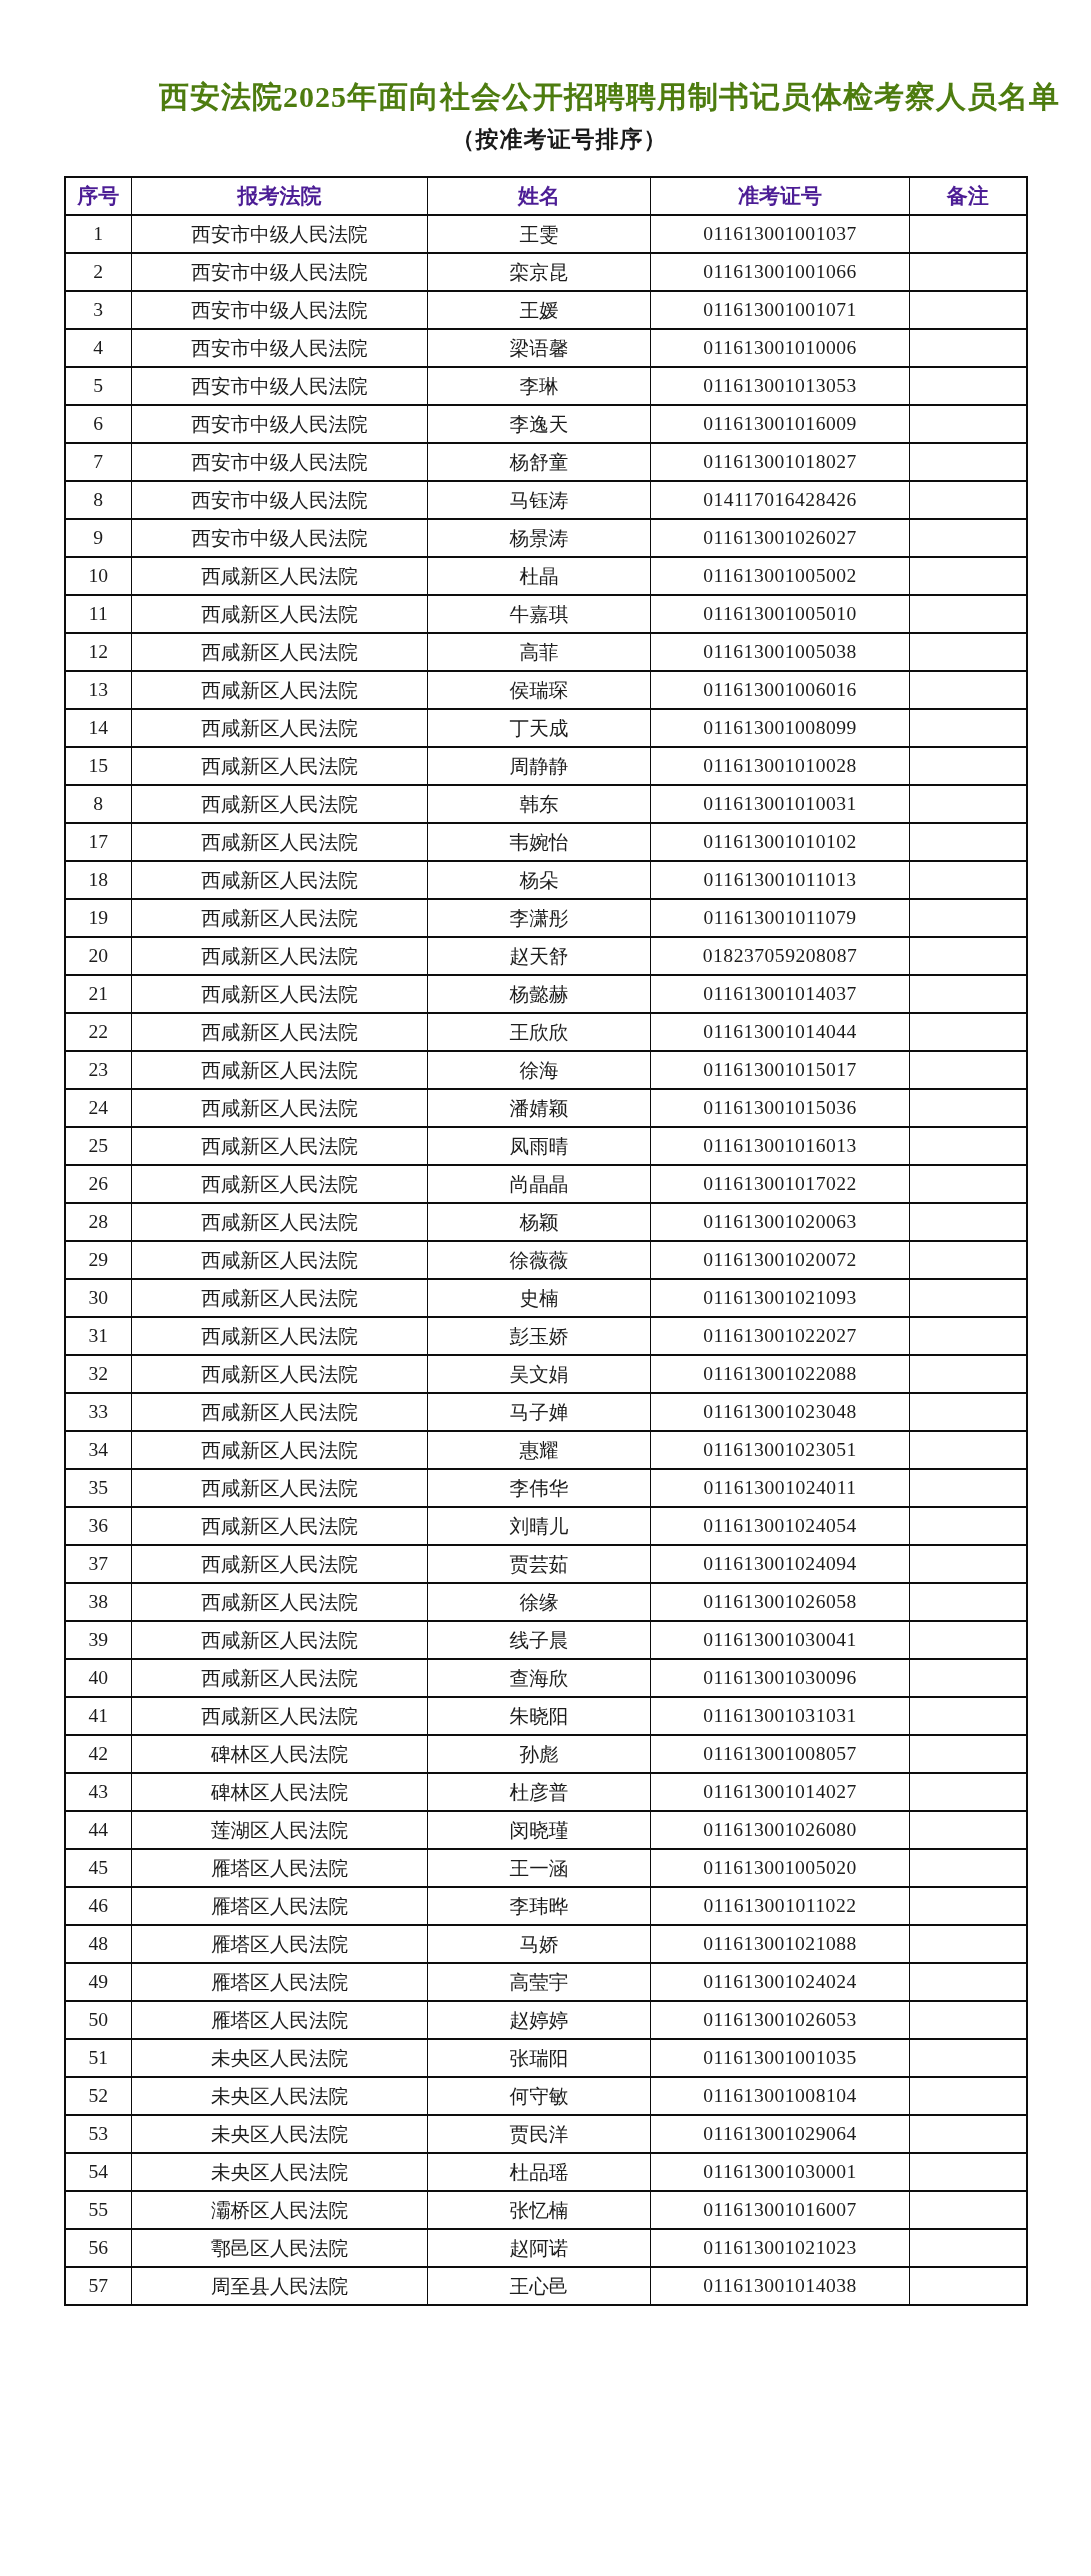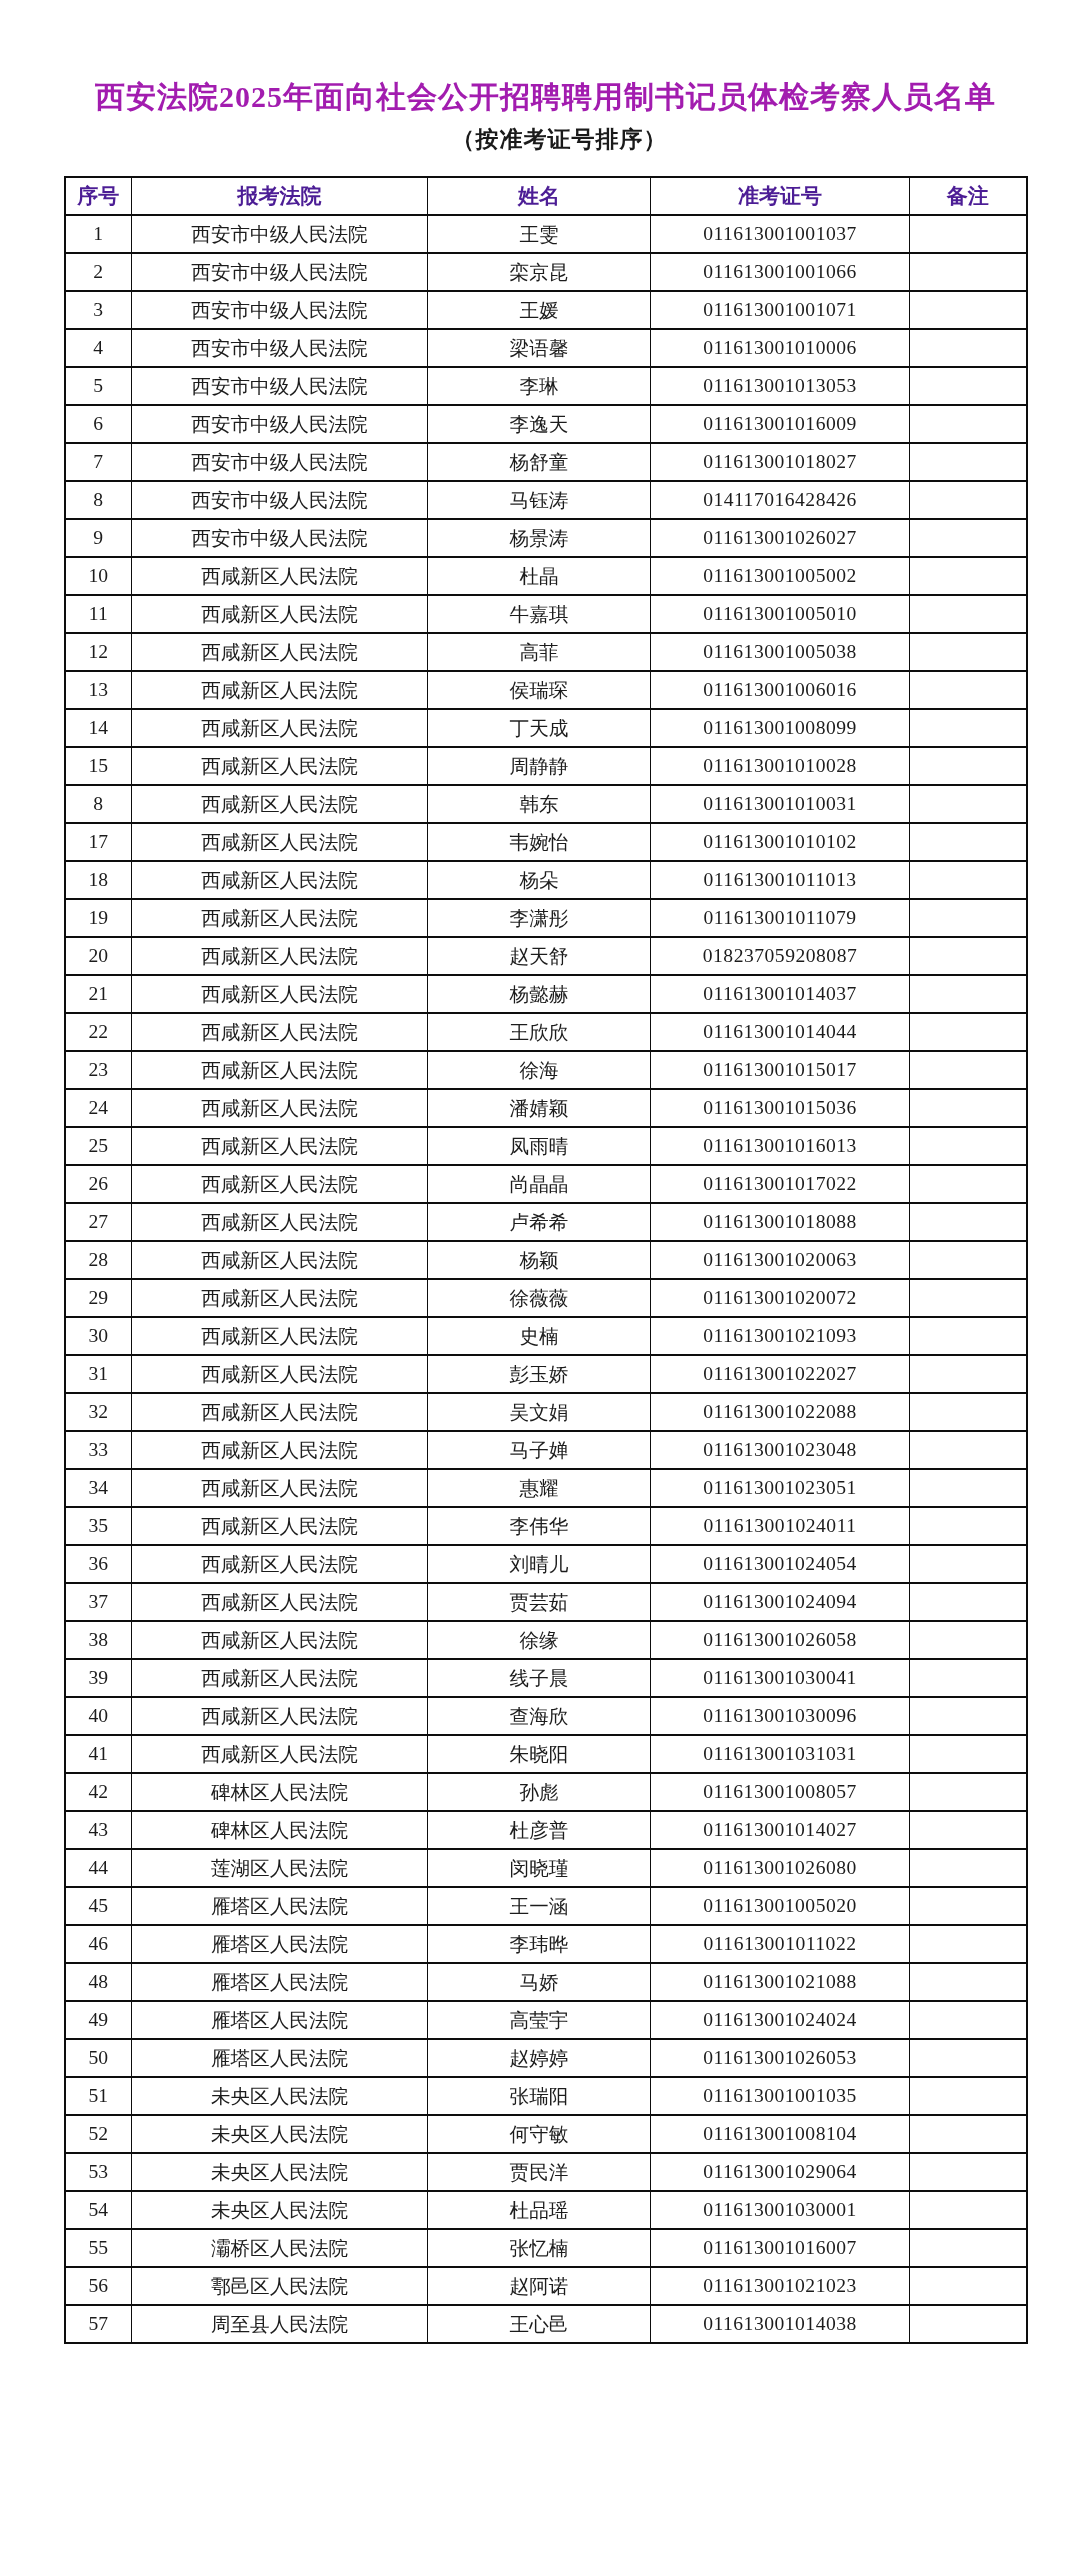--- a/index.html
+++ b/index.html
@@ -15,26 +15,26 @@
     -webkit-font-smoothing: antialiased;
   }
   .page {
     width: 1091px;
     height: 2666px;
     background: #ffffff;
     overflow: hidden;
   }
   .doc-title {
     margin: 78px 31px 0 31px;
-    text-align: center;
+    text-align: right;
     font-size: 30px;
     font-weight: bold;
     letter-spacing: 1px;
     line-height: 1.25;
-    color: #a21caf;
+    color: #4d7c0f;
   }
   .doc-subtitle {
     margin-top: 8.2px;
     text-align: center;
     font-size: 23px;
     font-weight: bold;
     letter-spacing: 1px;
     color: #1a1a1a;
     padding-left: 28px;
   }
@@ -281,27 +281,20 @@
       <td class="cell-note"></td>
     </tr>
         <tr>
       <td class="cell-no">26</td>
       <td class="cell-court">西咸新区人民法院</td>
       <td class="cell-name">尚晶晶</td>
       <td class="cell-ticket">011613001017022</td>
       <td class="cell-note"></td>
     </tr>
         <tr>
-      <td class="cell-no">27</td>
-      <td class="cell-court">西咸新区人民法院</td>
-      <td class="cell-name">卢希希</td>
-      <td class="cell-ticket">011613001018088</td>
-      <td class="cell-note"></td>
-    </tr>
-        <tr>
       <td class="cell-no">28</td>
       <td class="cell-court">西咸新区人民法院</td>
       <td class="cell-name">杨颖</td>
       <td class="cell-ticket">011613001020063</td>
       <td class="cell-note"></td>
     </tr>
         <tr>
       <td class="cell-no">29</td>
       <td class="cell-court">西咸新区人民法院</td>
       <td class="cell-name">徐薇薇</td>

